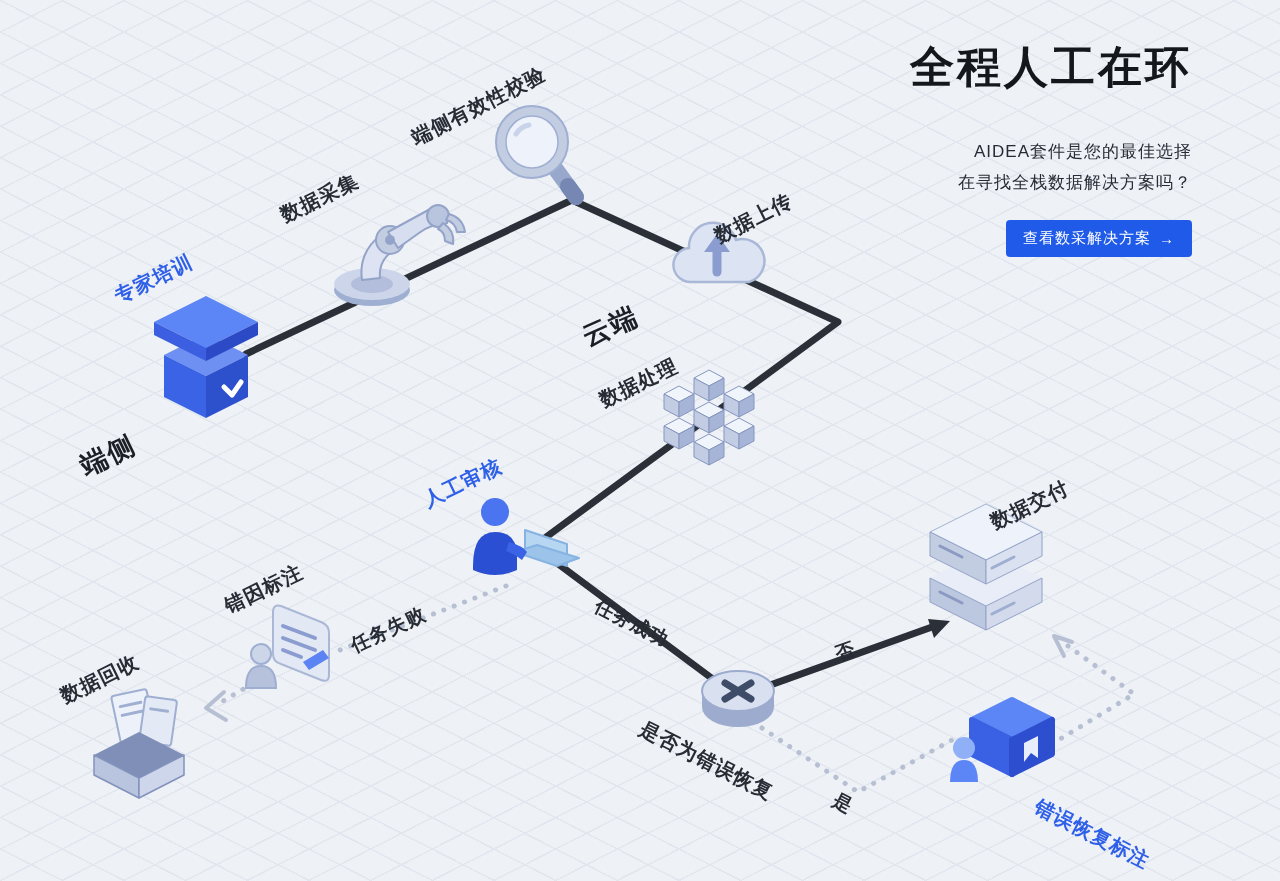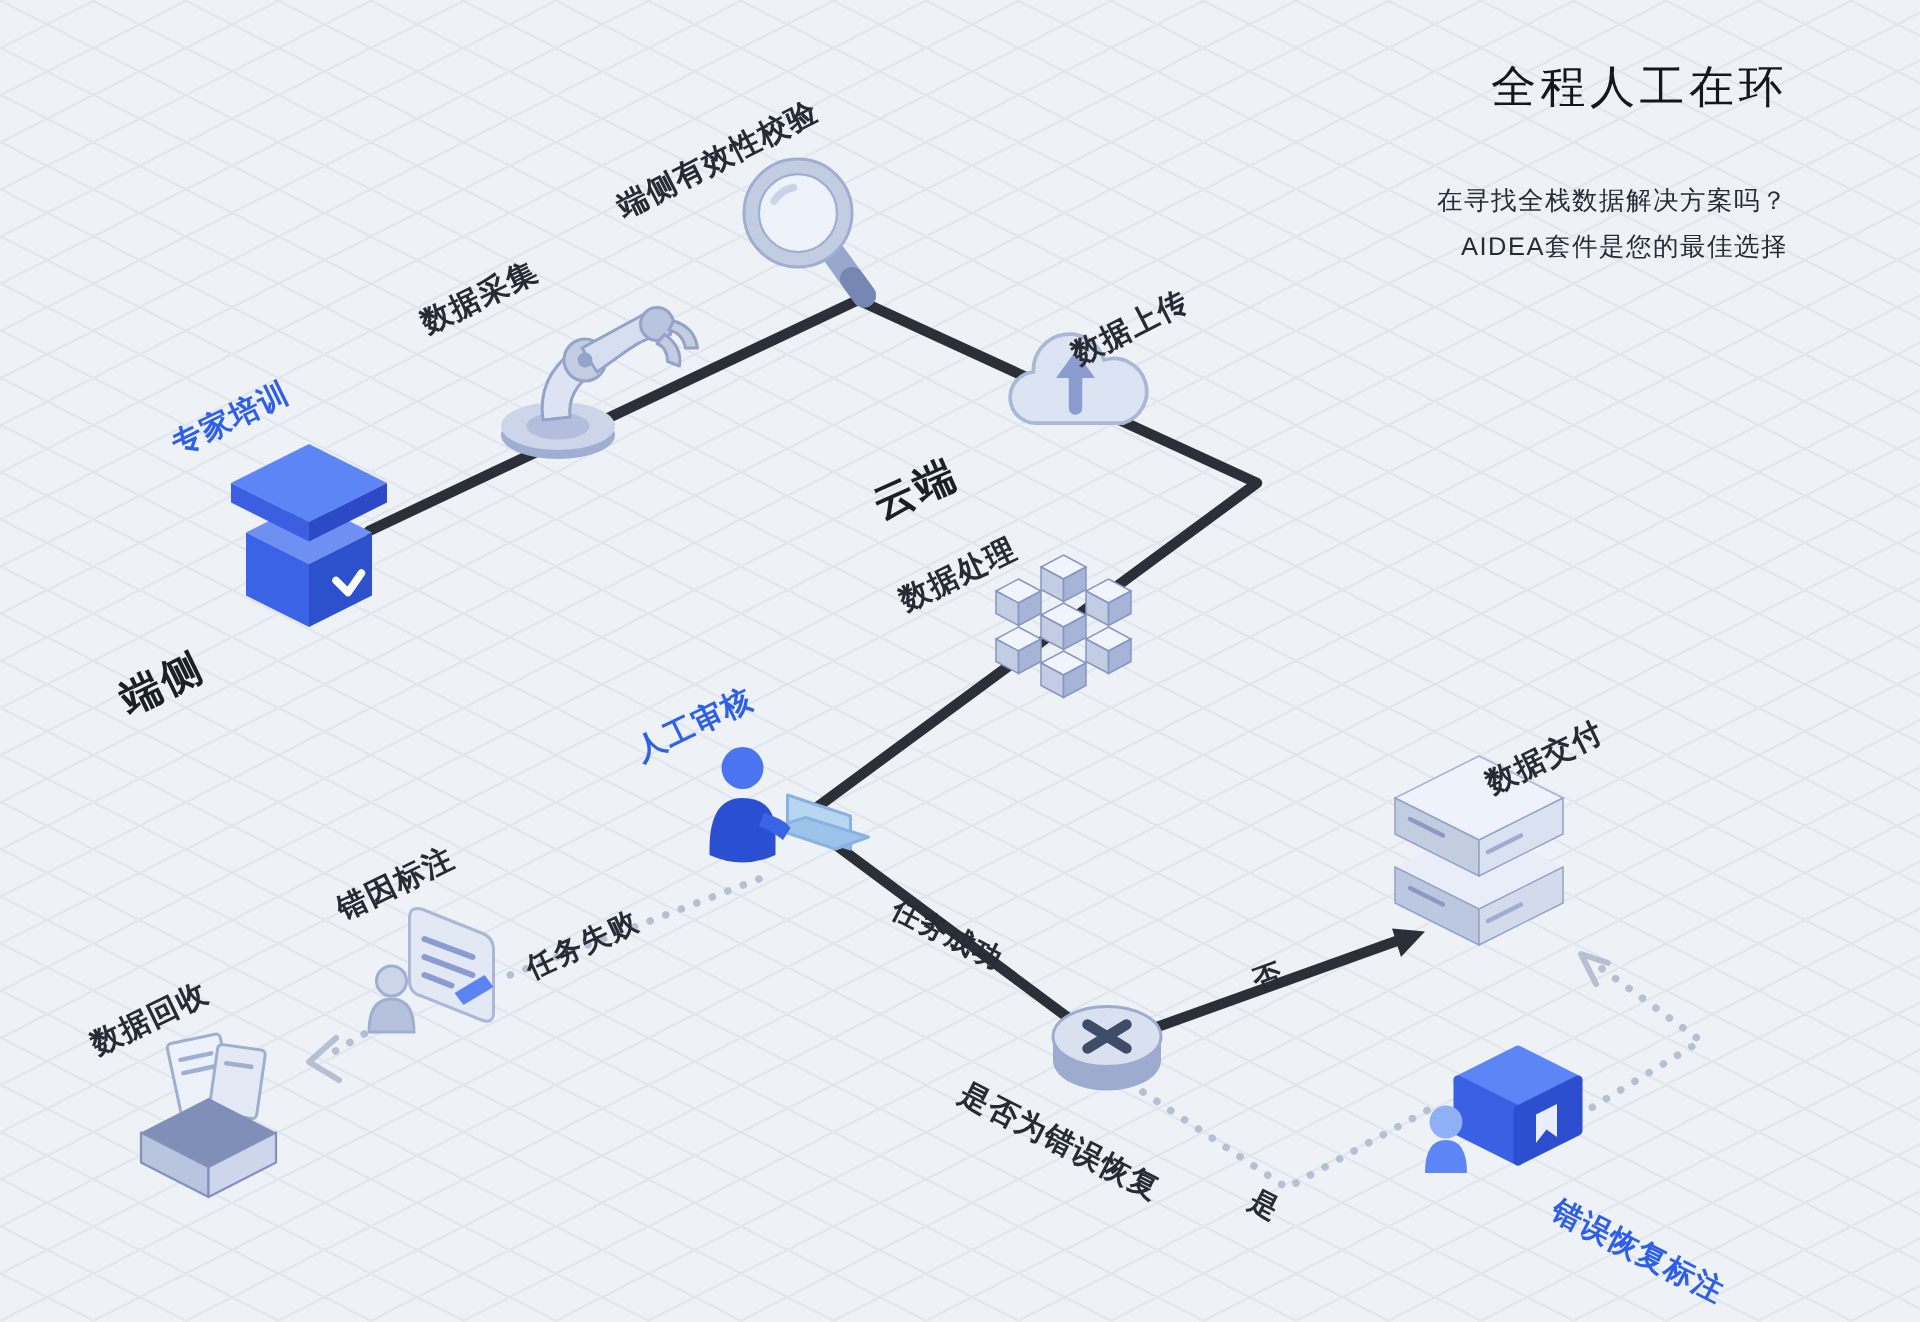--- a/index.html
+++ b/index.html
@@ -26,21 +26,21 @@
   .icon svg{display:block}
   .lbl{
     position:absolute;z-index:3;white-space:nowrap;
     font-size:20px;font-weight:600;color:#262b34;letter-spacing:1px;
     transform-origin:0 50%;
   }
   .lbl.blue{color:var(--label-blue);font-weight:700}
   .lbl.zone{font-size:27px;font-weight:800;color:#1b1f26;letter-spacing:2px}
   .lbl.small{font-size:19px}
   .panel{position:absolute;top:38px;right:88px;width:480px;text-align:right;z-index:4}
-  .panel .title{font-size:30px;font-weight:400;color:#14171c;letter-spacing:3px}
+  .panel .title{font-size:44px;font-weight:700;color:#14171c;letter-spacing:3px}
   .panel .subtitle{margin-top:16px;font-size:18px;color:#4a5160;letter-spacing:1px}
   .panel .promo{margin-top:40px;font-size:17px;color:#262c36;line-height:1.8;letter-spacing:1px}
   .cta{
     display:inline-flex;align-items:center;gap:8px;margin-top:22px;
     background:var(--accent-blue);color:#fff;font-size:15px;letter-spacing:1px;
     padding:9px 17px;border:none;border-radius:4px;cursor:pointer;
     font-family:"Liberation Sans",sans-serif;
   }
 </style>
 </head>
@@ -212,18 +212,24 @@
   <div class="lbl small" style="left:596px;top:592px;transform:rotate(27deg)">任务成功</div>
   <div class="lbl" style="left:641px;top:714px;transform:rotate(27deg)">是否为错误恢复</div>
   <div class="lbl small" style="left:836px;top:642px;transform:rotate(-20deg)">否</div>
   <div class="lbl small" style="left:834px;top:786px;transform:rotate(27deg)">是</div>
   <div class="lbl" style="left:992px;top:510px;transform:rotate(-26deg)">数据交付</div>
   <div class="lbl blue" style="left:1036px;top:792px;transform:rotate(27deg)">错误恢复标注</div>
 
   <div class="panel">
     <div class="title">全程人工在环</div>
     <div class="promo">
+      <div>AIDEA套件是您的最佳选择</div>
       <div>在寻找全栈数据解决方案吗？</div>
-      <div>AIDEA套件是您的最佳选择</div>
     </div>
+    <div>
+      <button class="cta">
+        <span>查看数采解决方案</span>
+        <span>→</span>
+      </button>
+    </div>
   </div>
 
 </div>
 
 </body></html>

